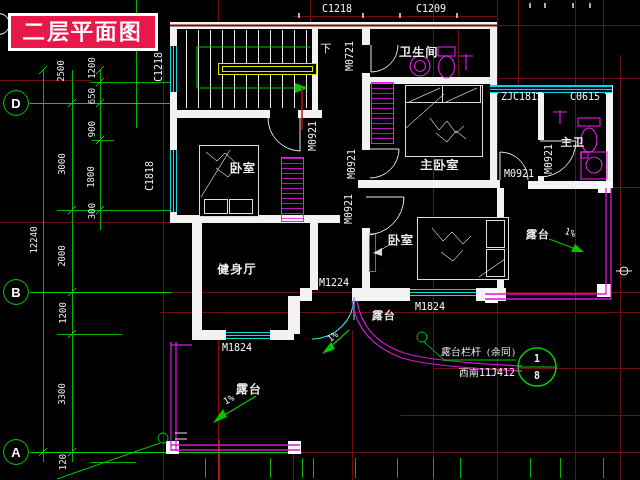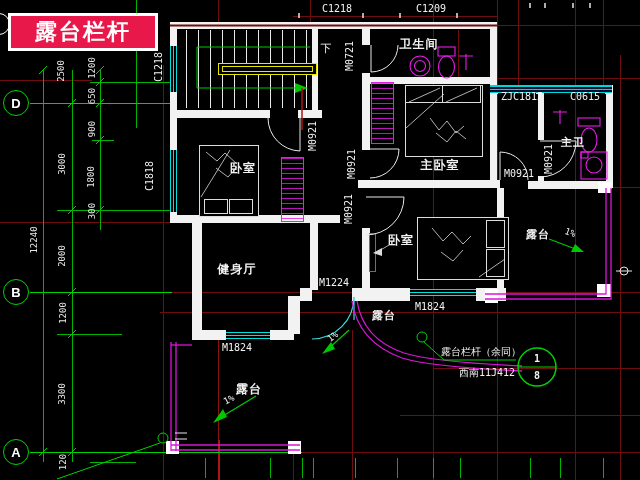--- a/index.html
+++ b/index.html
@@ -307,36 +307,36 @@
     <span class="t tv" style="left:350px;top:56px;">M0721</span>
     <span class="t tv" style="left:313px;top:136px;">M0921</span>
     <span class="t tv" style="left:352px;top:164px;">M0921</span>
     <span class="t tv" style="left:349px;top:209px;">M0921</span>
     <span class="t" style="left:519px;top:174px;">M0921</span>
     <span class="t tv" style="left:549px;top:159px;">M0921</span>
     <span class="t" style="left:334px;top:283px;">M1224</span>
     <span class="t" style="left:430px;top:307px;">M1824</span>
     <span class="t" style="left:237px;top:348px;">M1824</span>
 
-    <span class="t room" style="left:419px;top:44px;">卫生间</span>
+    <span class="t room" style="left:419px;top:52px;">卫生间</span>
     <span class="t room" style="left:440px;top:165px;">主卧室</span>
     <span class="t room" style="left:573px;top:142px;font-size:11px;">主卫</span>
     <span class="t room" style="left:243px;top:168px;">卧室</span>
     <span class="t room" style="left:401px;top:240px;">卧室</span>
     <span class="t room" style="left:237px;top:269px;">健身厅</span>
     <span class="t room" style="left:249px;top:389px;">露台</span>
     <span class="t room" style="left:384px;top:315px;font-size:11px;">露台</span>
     <span class="t room" style="left:538px;top:234px;font-size:11px;">露台</span>
 
     <span class="t" style="left:326px;top:48px;font-size:11px;">下</span>
     <span class="t small" style="left:570px;top:233px;transform:translate(-50%,-50%) rotate(20deg);">1%</span>
     <span class="t small" style="left:333px;top:337px;transform:translate(-50%,-50%) rotate(-38deg);">1%</span>
     <span class="t small" style="left:229px;top:400px;transform:translate(-50%,-50%) rotate(-28deg);">1%</span>
     <span class="t" style="left:481px;top:352px;font-size:10px;">露台栏杆（余同）</span>
     <span class="t" style="left:487px;top:373px;">西南11J412</span>
     <span class="t" style="left:537px;top:359px;font-weight:bold;">1</span>
     <span class="t" style="left:537px;top:376px;font-weight:bold;">8</span>
   </div>
 
   <div class="badge">
-    <span>露台栏杆</span>
+    <span>二层平面图</span>
   </div>
 </div>
 
 </body></html>

